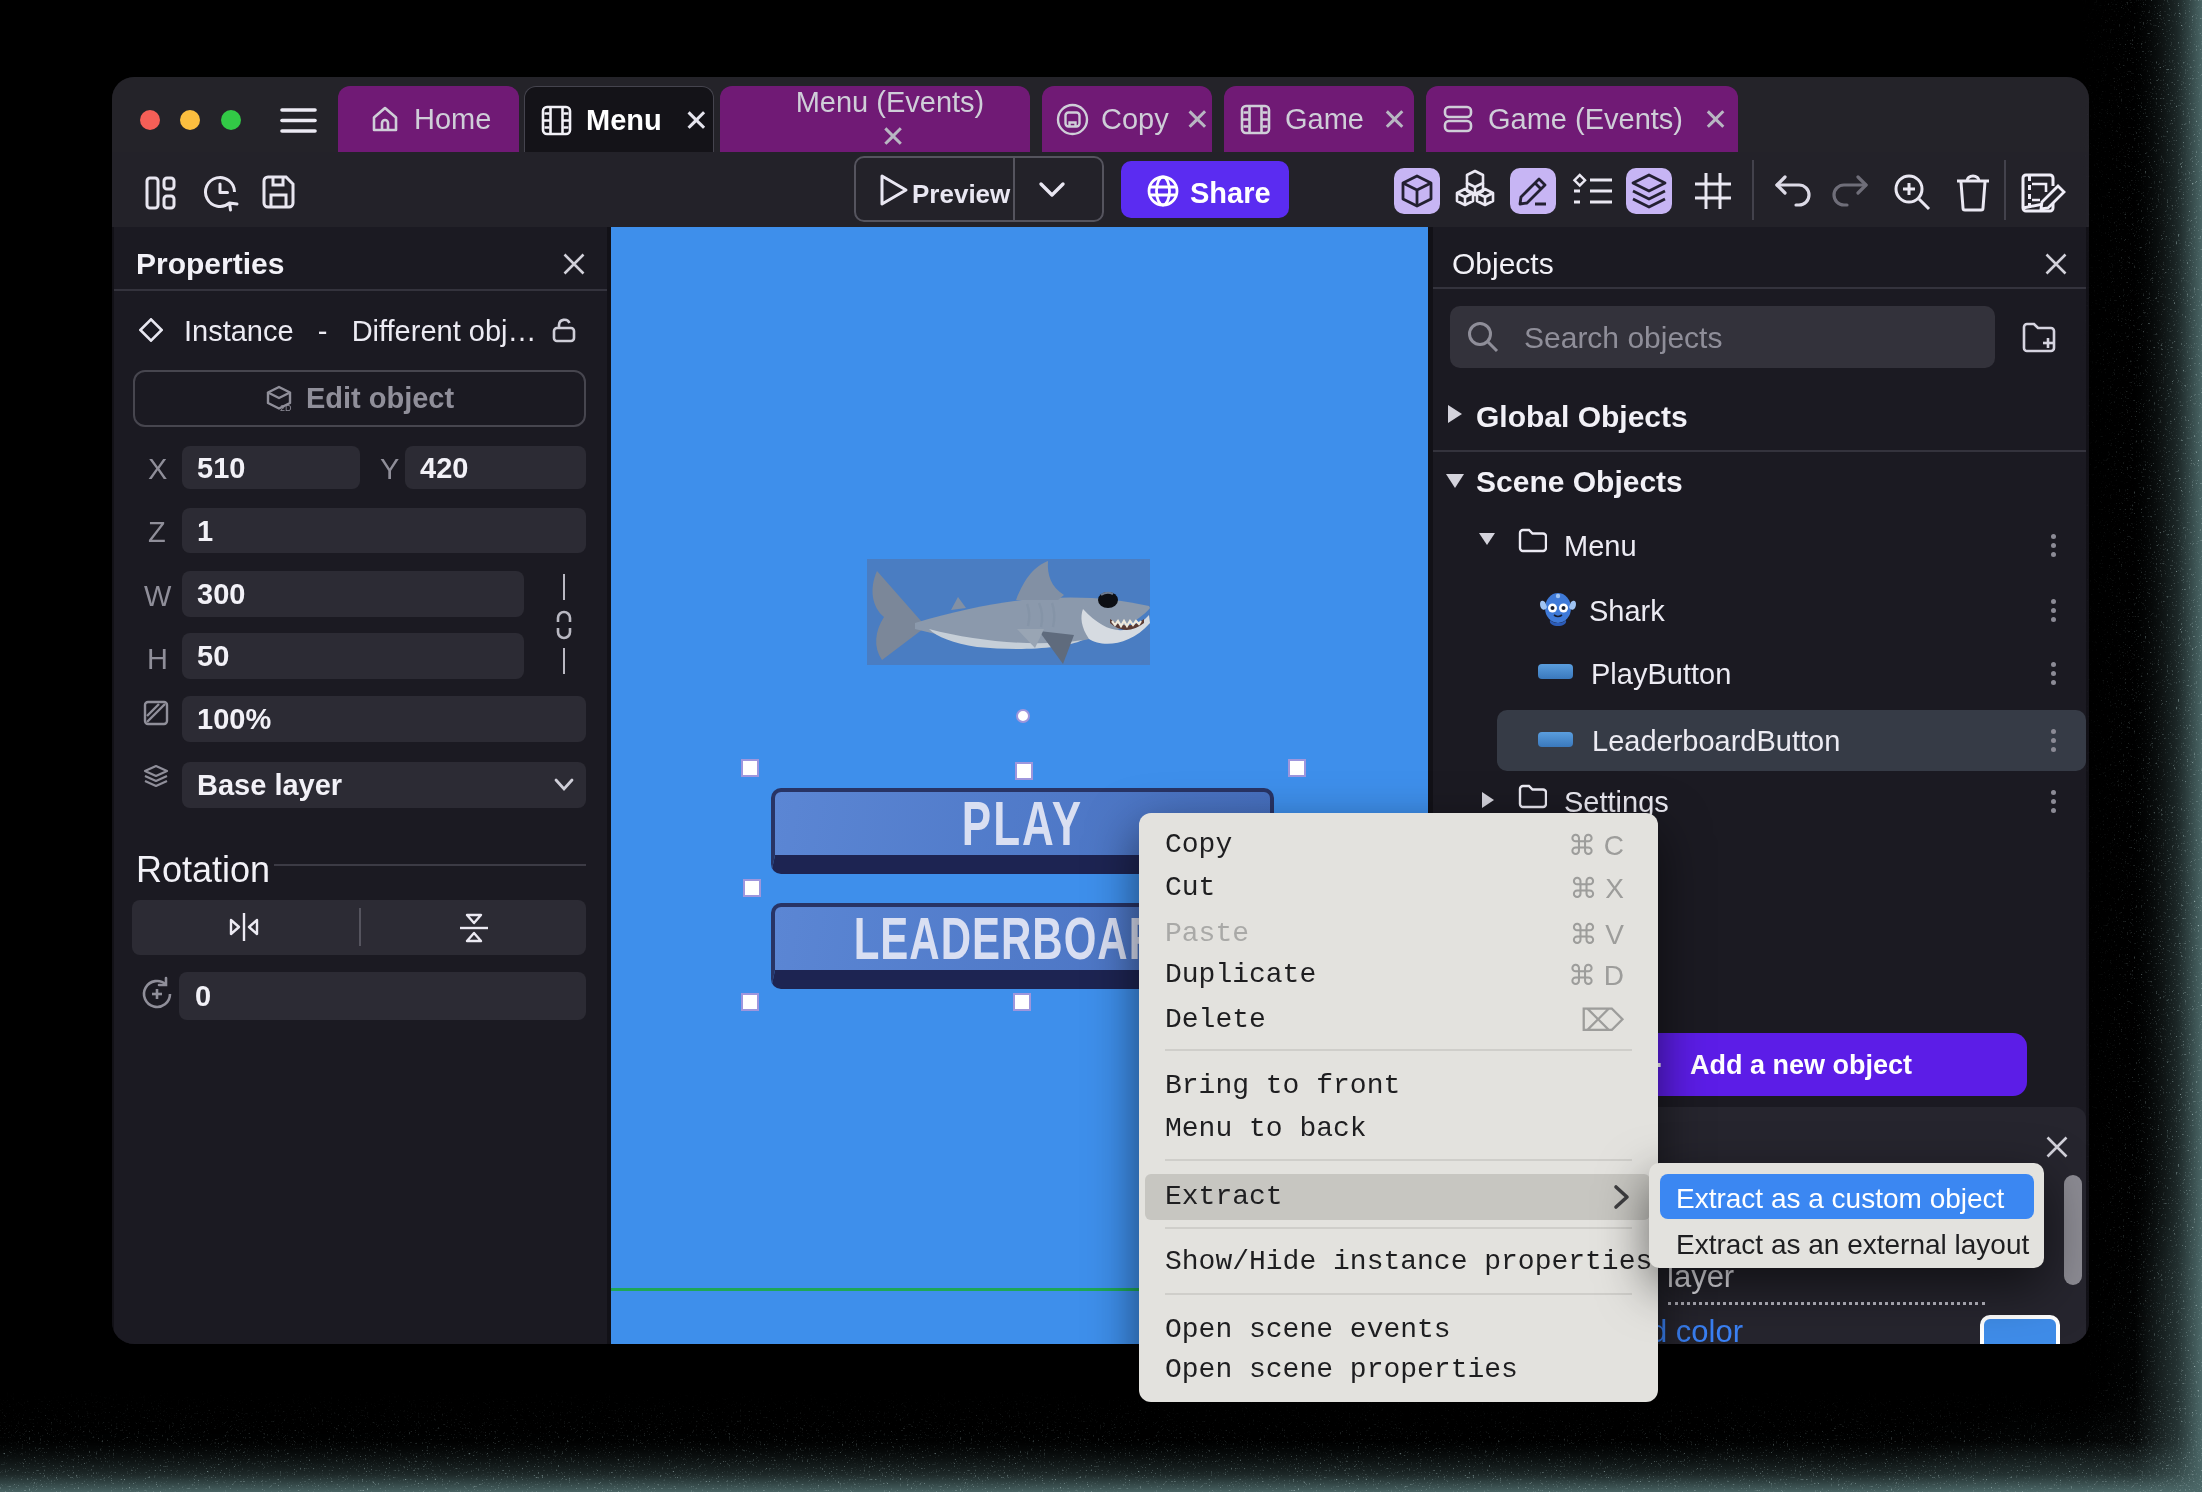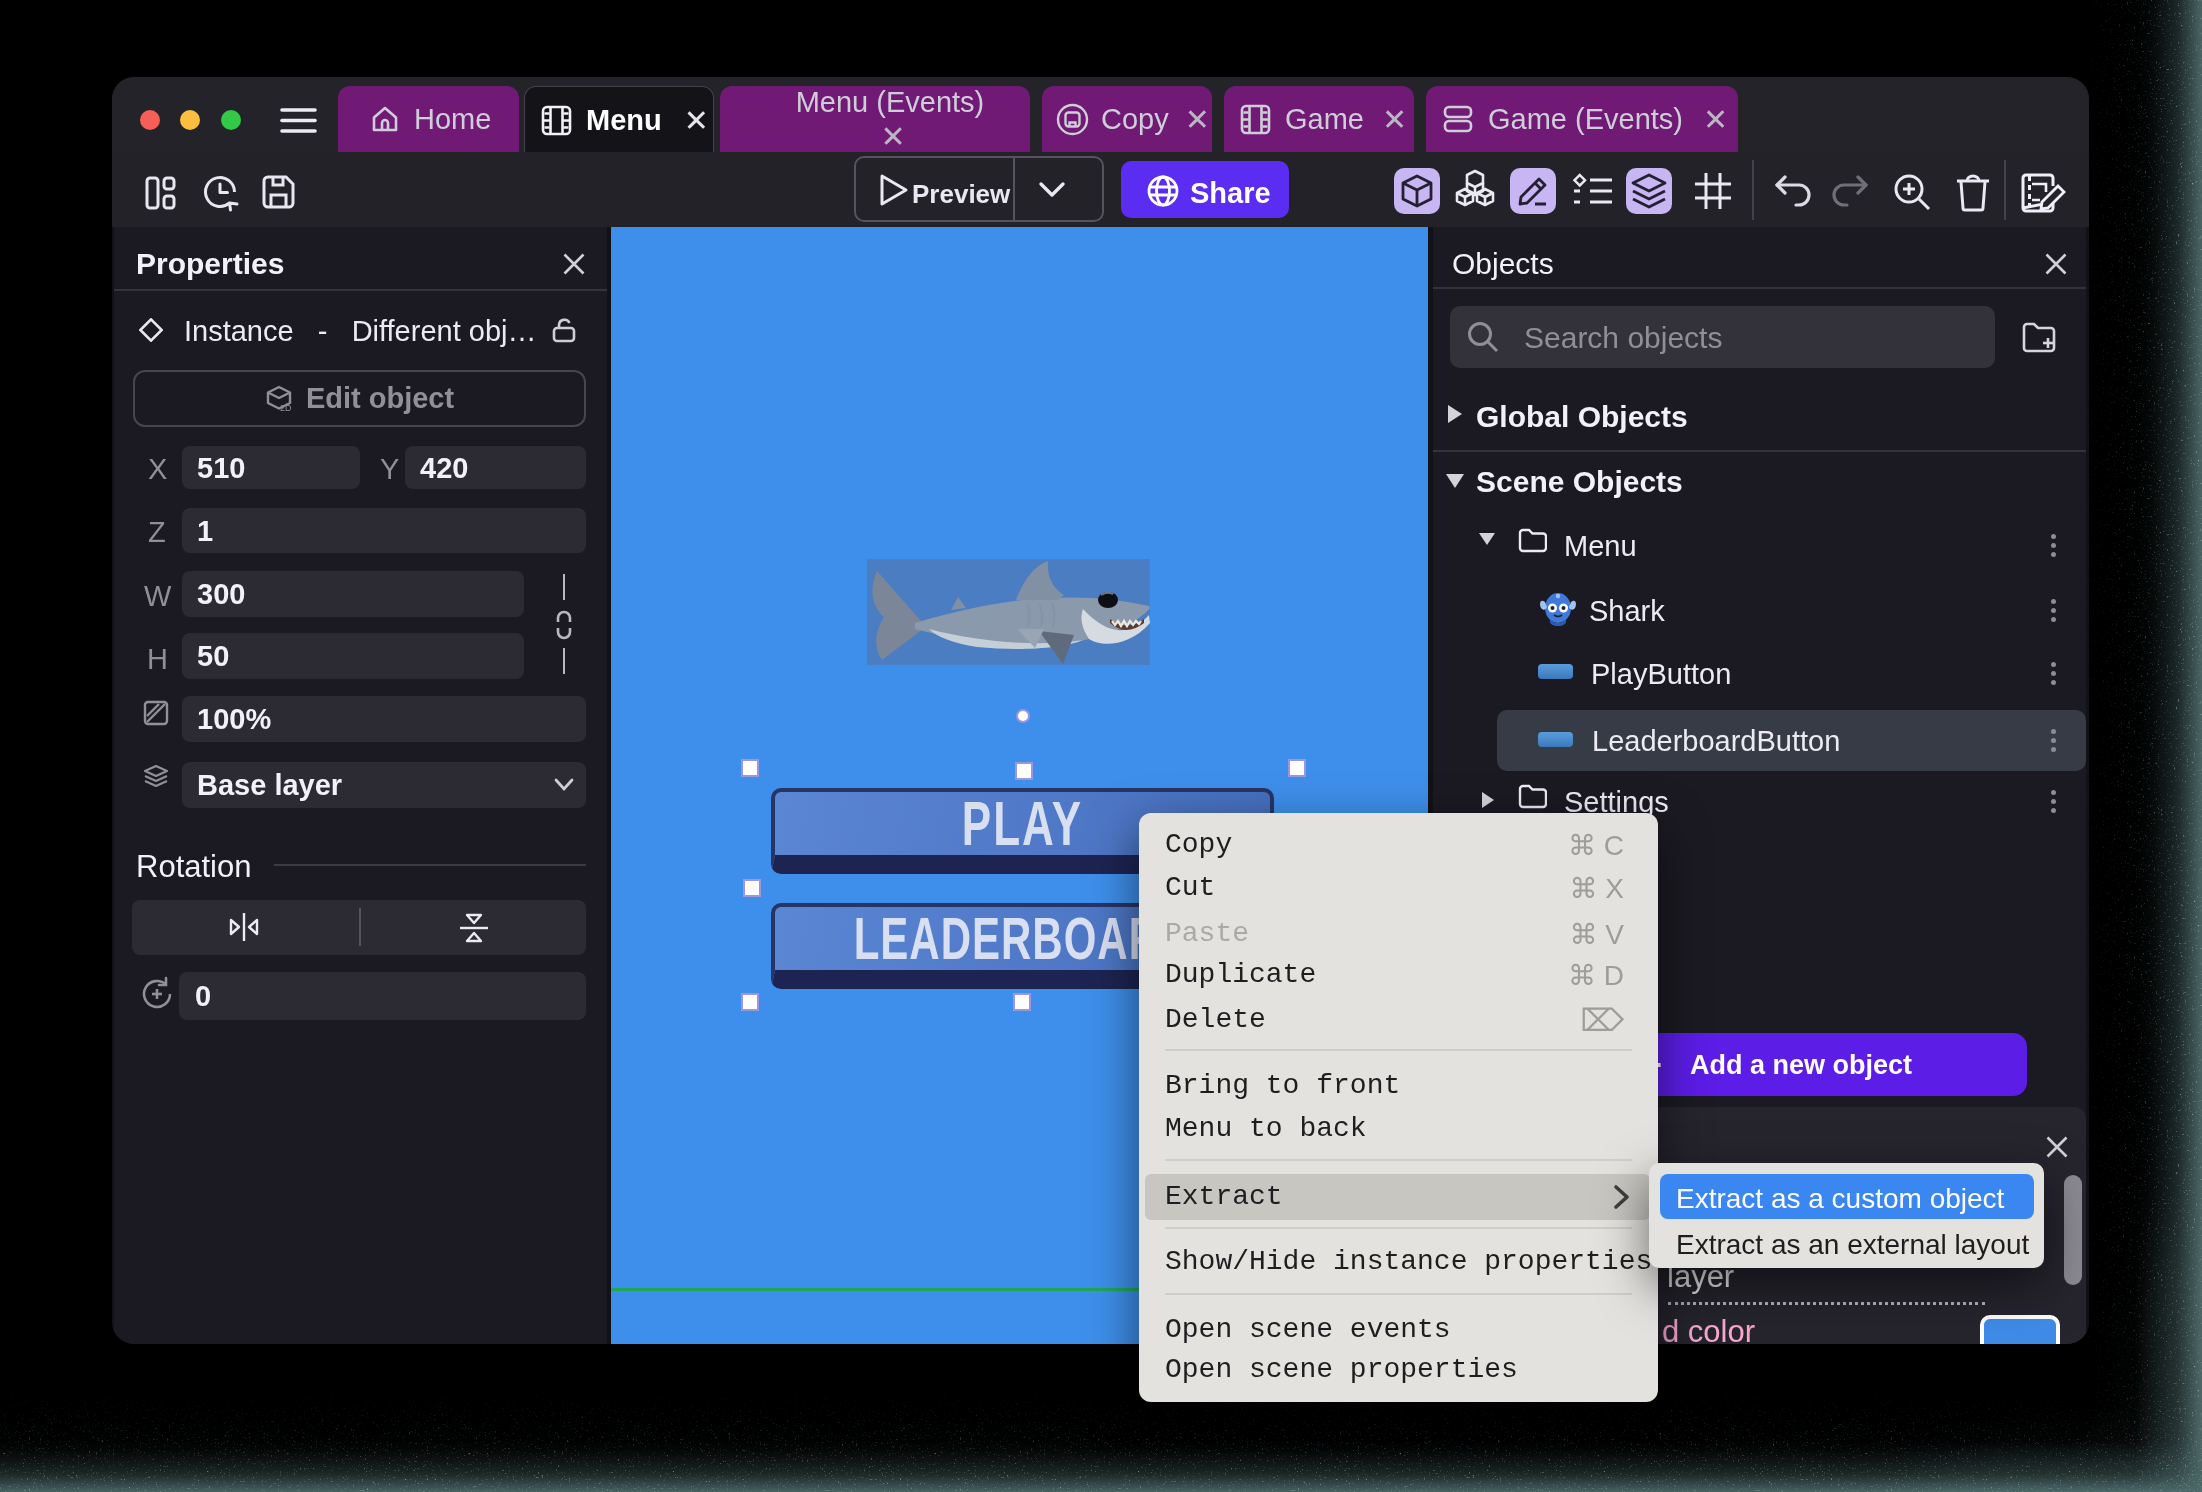--- a/index.html
+++ b/index.html
@@ -294,21 +294,21 @@
         <div class="inp" style="left:68px;top:469px;width:404px;height:46px;padding:9px 0 0 15px;">100%</div>
         <svg class="abs" style="left:29px;top:537px;" width="26" height="24" viewBox="0 0 26 24" fill="none" stroke="#908f9a" stroke-width="2.2" stroke-linejoin="round">
             <path d="M13 2 L24 7 L13 12 L2 7 Z"></path>
             <path d="M24 12 L13 17 L2 12"></path>
             <path d="M24 17 L13 22 L2 17"></path>
           </svg>
         <div class="inp" style="left:68px;top:535px;width:404px;height:46px;padding:9px 0 0 15px;">Base layer</div>
         <svg class="abs" style="left:440px;top:551px;" width="20" height="14" viewBox="0 0 20 14" fill="none" stroke="#cfced8" stroke-width="2.8" stroke-linecap="round">
             <path d="M2 2 L10 11 L18 2"></path>
           </svg>
-        <div class="abs" style="left:22px;top:622px;font-size:31px;color:#f2f1f7;">Rotation</div>
+        <div class="abs" style="left:22px;top:622px;font-size:36px;color:#f2f1f7;">Rotation</div>
         <div class="abs" style="left:160px;top:637px;width:312px;height:1.5px;background:#3c3b45;"></div>
         <div class="abs" style="left:18px;top:673px;width:454px;height:55px;background:#2c2b34;border-radius:8px;"></div>
         <svg class="abs" style="left:112px;top:685px;" width="36" height="30" viewBox="0 0 36 30" fill="none" stroke="#eceaf3" stroke-width="2.4" stroke-linejoin="round">
             <line x1="18" y1="1" x2="18" y2="29"></line>
             <path d="M5 8 L13 15 L5 22 Z"></path>
             <path d="M31 8 L23 15 L31 22 Z"></path>
           </svg>
         <div class="abs" style="left:245px;top:681px;width:2px;height:38px;background:#55545e;"></div>
         <svg class="abs" style="left:342px;top:683px;" width="36" height="36" viewBox="0 0 36 36" fill="none" stroke="#eceaf3" stroke-width="2.4" stroke-linejoin="round">
             <line x1="4" y1="18" x2="32" y2="18"></line>
@@ -435,21 +435,21 @@
           <span class="abs" style="left:184px;top:11px;font-size:36px;font-weight:bold;">+</span>
           <span class="abs" style="left:233px;top:17px;font-size:27px;font-weight:bold;">Add a new object</span>
         </div>
       </div>
       <div class="abs" id="overlay" style="left:1321px;top:880px;width:653px;height:237px;background:#26252e;border-radius:12px 12px 0 0;">
         <svg class="abs" style="left:612px;top:28px;" width="24" height="24" viewBox="0 0 24 24">
             <path d="M2.5 2.5 L21.5 21.5 M21.5 2.5 L2.5 21.5" stroke="#d2d1da" stroke-width="2.6"></path>
           </svg>
         <div class="abs" style="left:234px;top:152px;font-size:31px;color:#f2f1f7;">layer</div>
         <div class="abs" style="left:235px;top:195px;width:317px;height:0;border-top:3px dotted #b9b8c2;"></div>
-        <div class="abs" style="left:229px;top:207px;font-size:31px;color:#f9a8d4;">d color</div>
+        <div class="abs" style="left:217px;top:207px;font-size:31px;color:#3b82f6;">d color</div>
         <div class="abs" style="left:547px;top:208px;width:80px;height:44px;background:#3f8ce8;border:4px solid #fff;border-radius:10px;"></div>
         <div class="abs" style="left:631px;top:68px;width:18px;height:110px;border-radius:9px;background:#8b8a92;"></div>
       </div>
     </div>
   </div>
   <div class="menu" style="left:1139px;top:813px;width:519px;height:589px;z-index:10;">
     <div class="mi" style="top:16px;">Copy</div>
       <div class="msc" style="right:34px;top:16px;">⌘ C</div>
     <div class="mi" style="top:59px;">Cut</div>
       <div class="msc" style="right:34px;top:59px;">⌘ X</div>

